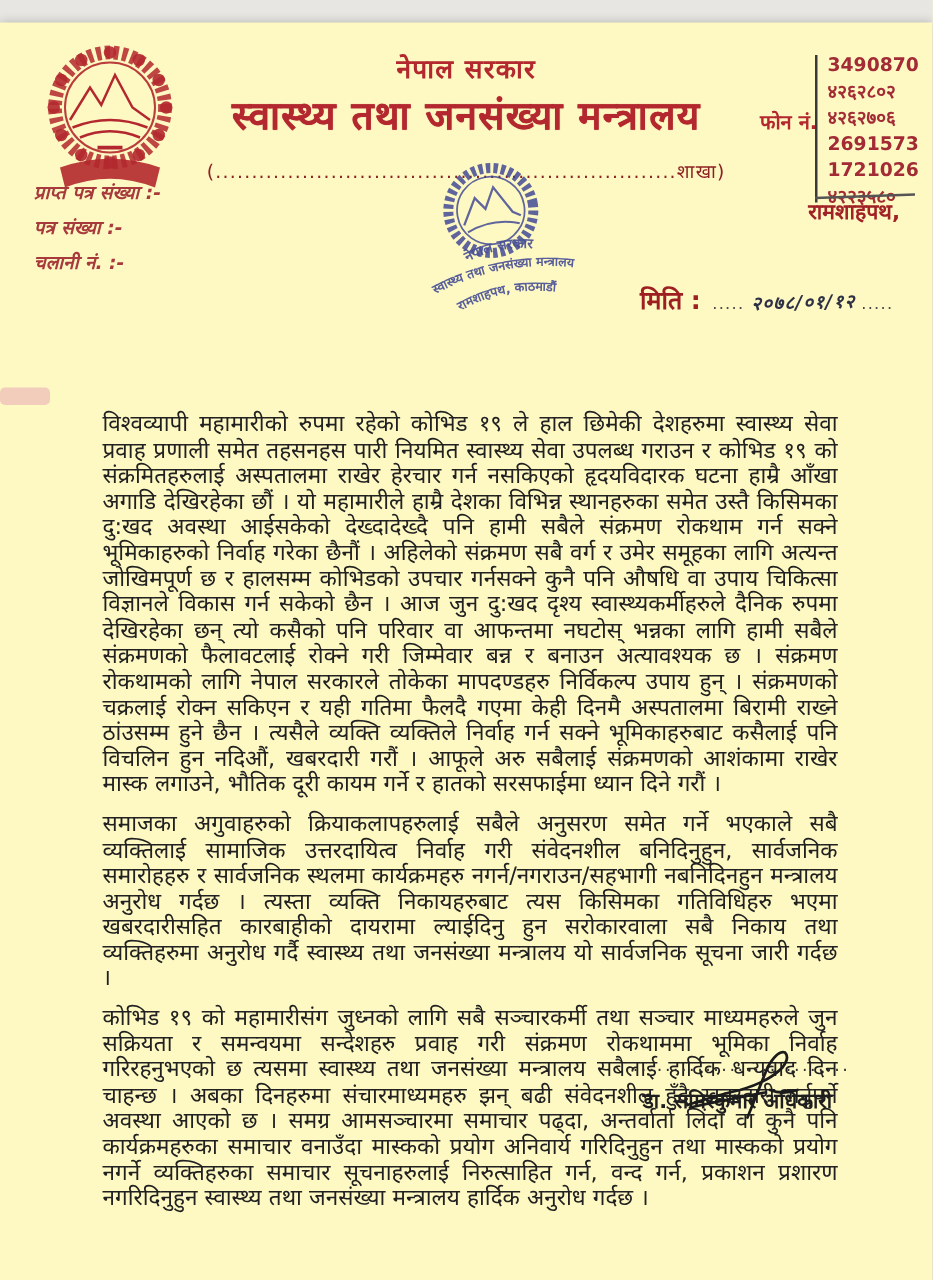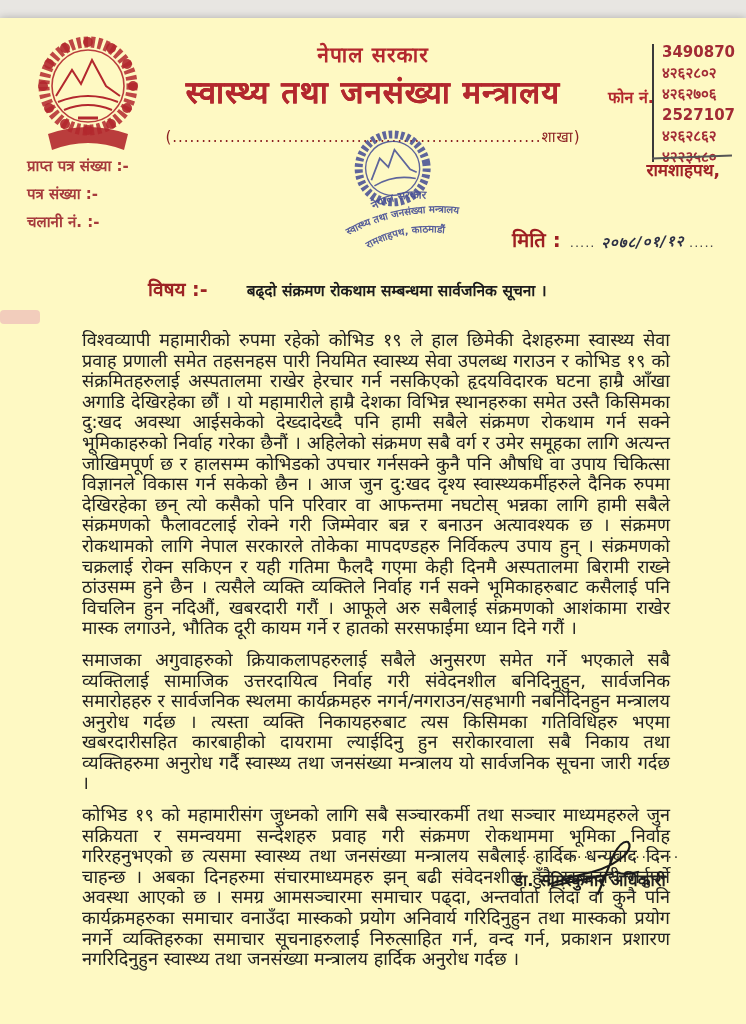--- a/index.html
+++ b/index.html
@@ -36,22 +36,22 @@
   }
   .phones{
     position:absolute;left:662px;top:24px;width:84px;
     color:#a22b35;font-size:15px;font-weight:bold;line-height:20px;
   }
   .phones div{margin-bottom:1px;}
   .phones .struck{position:relative;}
   .phones .struck::after{content:"";position:absolute;left:-10px;top:9px;width:80px;height:1.5px;background:#555;transform:rotate(-2deg);}
   
   .ref-fields{
-    position:absolute;left:27px;top:134px;
-    color:#a63a3c;font-size:15px;font-weight:bold;line-height:28px;
+    position:absolute;left:27px;top:122px;
+    color:#a63a3c;font-size:15px;font-weight:bold;line-height:28px;font-style:italic;
   }
   
   .stamp{position:absolute;left:326px;top:106px;width:142px;height:138px;transform:rotate(-10deg);opacity:.92;}
   
   .address{
     position:absolute;left:520px;top:138px;width:200px;text-align:right;
     color:#a02126;font-size:17px;font-weight:bold;line-height:28px;
   }
   .date-line{
     position:absolute;left:512px;top:208px;width:230px;white-space:nowrap;
@@ -119,22 +119,22 @@
   <div class="gov-title">नेपाल सरकार</div>
   <div class="ministry-title">स्वास्थ्य तथा जनसंख्या मन्त्रालय</div>
   <div class="branch-line">(................................................................शाखा)</div>
 
   <div class="phone-label">फोन नं.</div>
   <div class="phone-divider"></div>
   <div class="phones">
     <div>3490870</div>
     <div>४२६२८०२</div>
     <div>४२६२७०६</div>
-    <div>2527107</div>
-    <div>४२६२८६२</div>
+    <div>2691573</div>
+    <div>1721026</div>
     <div class="struck">४२२३५८०</div>
   </div>
 
   <div class="ref-fields">
     <div>प्राप्त पत्र संख्या :-</div>
     <div>पत्र संख्या :-</div>
     <div>चलानी नं. :-</div>
   </div>
 
   <div class="stamp">
@@ -161,24 +161,20 @@
   <div class="address">
     <div>रामशाहपथ,</div>
   </div>
   <div class="date-line">
     <span class="lbl">मिति :</span>
     <span class="dots">.....</span>
     <span class="val">२०७८/०१/१२</span>
     <span class="dots">.....</span>
   </div>
 
-  <div class="subject-row">
-    <span class="s-lbl">विषय :-</span>
-    <span class="s-txt">बढ्दो संक्रमण रोकथाम सम्बन्धमा सार्वजनिक सूचना ।</span>
-  </div>
 
   <div class="smudge"></div>
 
   <div class="body-text">
     <p>विश्वव्यापी महामारीको रुपमा रहेको कोभिड १९ ले हाल छिमेकी देशहरुमा स्वास्थ्य सेवा प्रवाह प्रणाली समेत तहसनहस पारी नियमित स्वास्थ्य सेवा उपलब्ध गराउन र कोभिड १९ को संक्रमितहरुलाई अस्पतालमा राखेर हेरचार गर्न नसकिएको हृदयविदारक घटना हाम्रै आँखा अगाडि देखिरहेका छौं । यो महामारीले हाम्रै देशका विभिन्न स्थानहरुका समेत उस्तै किसिमका दु:खद अवस्था आईसकेको देख्दादेख्दै पनि हामी सबैले संक्रमण रोकथाम गर्न सक्ने भूमिकाहरुको निर्वाह गरेका छैनौं । अहिलेको संक्रमण सबै वर्ग र उमेर समूहका लागि अत्यन्त जोखिमपूर्ण छ र हालसम्म कोभिडको उपचार गर्नसक्ने कुनै पनि औषधि वा उपाय चिकित्सा विज्ञानले विकास गर्न सकेको छैन । आज जुन दु:खद दृश्य स्वास्थ्यकर्मीहरुले दैनिक रुपमा देखिरहेका छन् त्यो कसैको पनि परिवार वा आफन्तमा नघटोस् भन्नका लागि हामी सबैले संक्रमणको फैलावटलाई रोक्ने गरी जिम्मेवार बन्न र बनाउन अत्यावश्यक छ । संक्रमण रोकथामको लागि नेपाल सरकारले तोकेका मापदण्डहरु निर्विकल्प उपाय हुन् । संक्रमणको चक्रलाई रोक्न सकिएन र यही गतिमा फैलदै गएमा केही दिनमै अस्पतालमा बिरामी राख्ने ठांउसम्म हुने छैन । त्यसैले व्यक्ति व्यक्तिले निर्वाह गर्न सक्ने भूमिकाहरुबाट कसैलाई पनि विचलिन हुन नदिऔं, खबरदारी गरौं । आफूले अरु सबैलाई संक्रमणको आशंकामा राखेर मास्क लगाउने, भौतिक दूरी कायम गर्ने र हातको सरसफाईमा ध्यान दिने गरौं ।</p>
     <p>समाजका अगुवाहरुको क्रियाकलापहरुलाई सबैले अनुसरण समेत गर्ने भएकाले सबै व्यक्तिलाई सामाजिक उत्तरदायित्व निर्वाह गरी संवेदनशील बनिदिनुहुन, सार्वजनिक समारोहहरु र सार्वजनिक स्थलमा कार्यक्रमहरु नगर्न/नगराउन/सहभागी नबनिदिनहुन मन्त्रालय अनुरोध गर्दछ । त्यस्ता व्यक्ति निकायहरुबाट त्यस किसिमका गतिविधिहरु भएमा खबरदारीसहित कारबाहीको दायरामा ल्याईदिनु हुन सरोकारवाला सबै निकाय तथा व्यक्तिहरुमा अनुरोध गर्दै स्वास्थ्य तथा जनसंख्या मन्त्रालय यो सार्वजनिक सूचना जारी गर्दछ ।</p>
     <p>कोभिड १९ को महामारीसंग जुध्नको लागि सबै सञ्चारकर्मी तथा सञ्चार माध्यमहरुले जुन सक्रियता र समन्वयमा सन्देशहरु प्रवाह गरी संक्रमण रोकथाममा भूमिका निर्वाह गरिरहनुभएको छ त्यसमा स्वास्थ्य तथा जनसंख्या मन्त्रालय सबैलाई हार्दिक धन्यवाद दिन चाहन्छ । अबका दिनहरुमा संचारमाध्यमहरु झन् बढी संवेदनशील हुँदै खबरदारी गर्नुपर्ने अवस्था आएको छ । समग्र आमसञ्चारमा समाचार पढ्दा, अन्तर्वार्ता लिंदा वा कुनै पनि कार्यक्रमहरुका समाचार वनाउँदा मास्कको प्रयोग अनिवार्य गरिदिनुहुन तथा मास्कको प्रयोग नगर्ने व्यक्तिहरुका समाचार सूचनाहरुलाई निरुत्साहित गर्न, वन्द गर्न, प्रकाशन प्रशारण नगरिदिनुहुन स्वास्थ्य तथा जनसंख्या मन्त्रालय हार्दिक अनुरोध गर्दछ ।</p>
   </div>
 
   <div class="sig-block">

